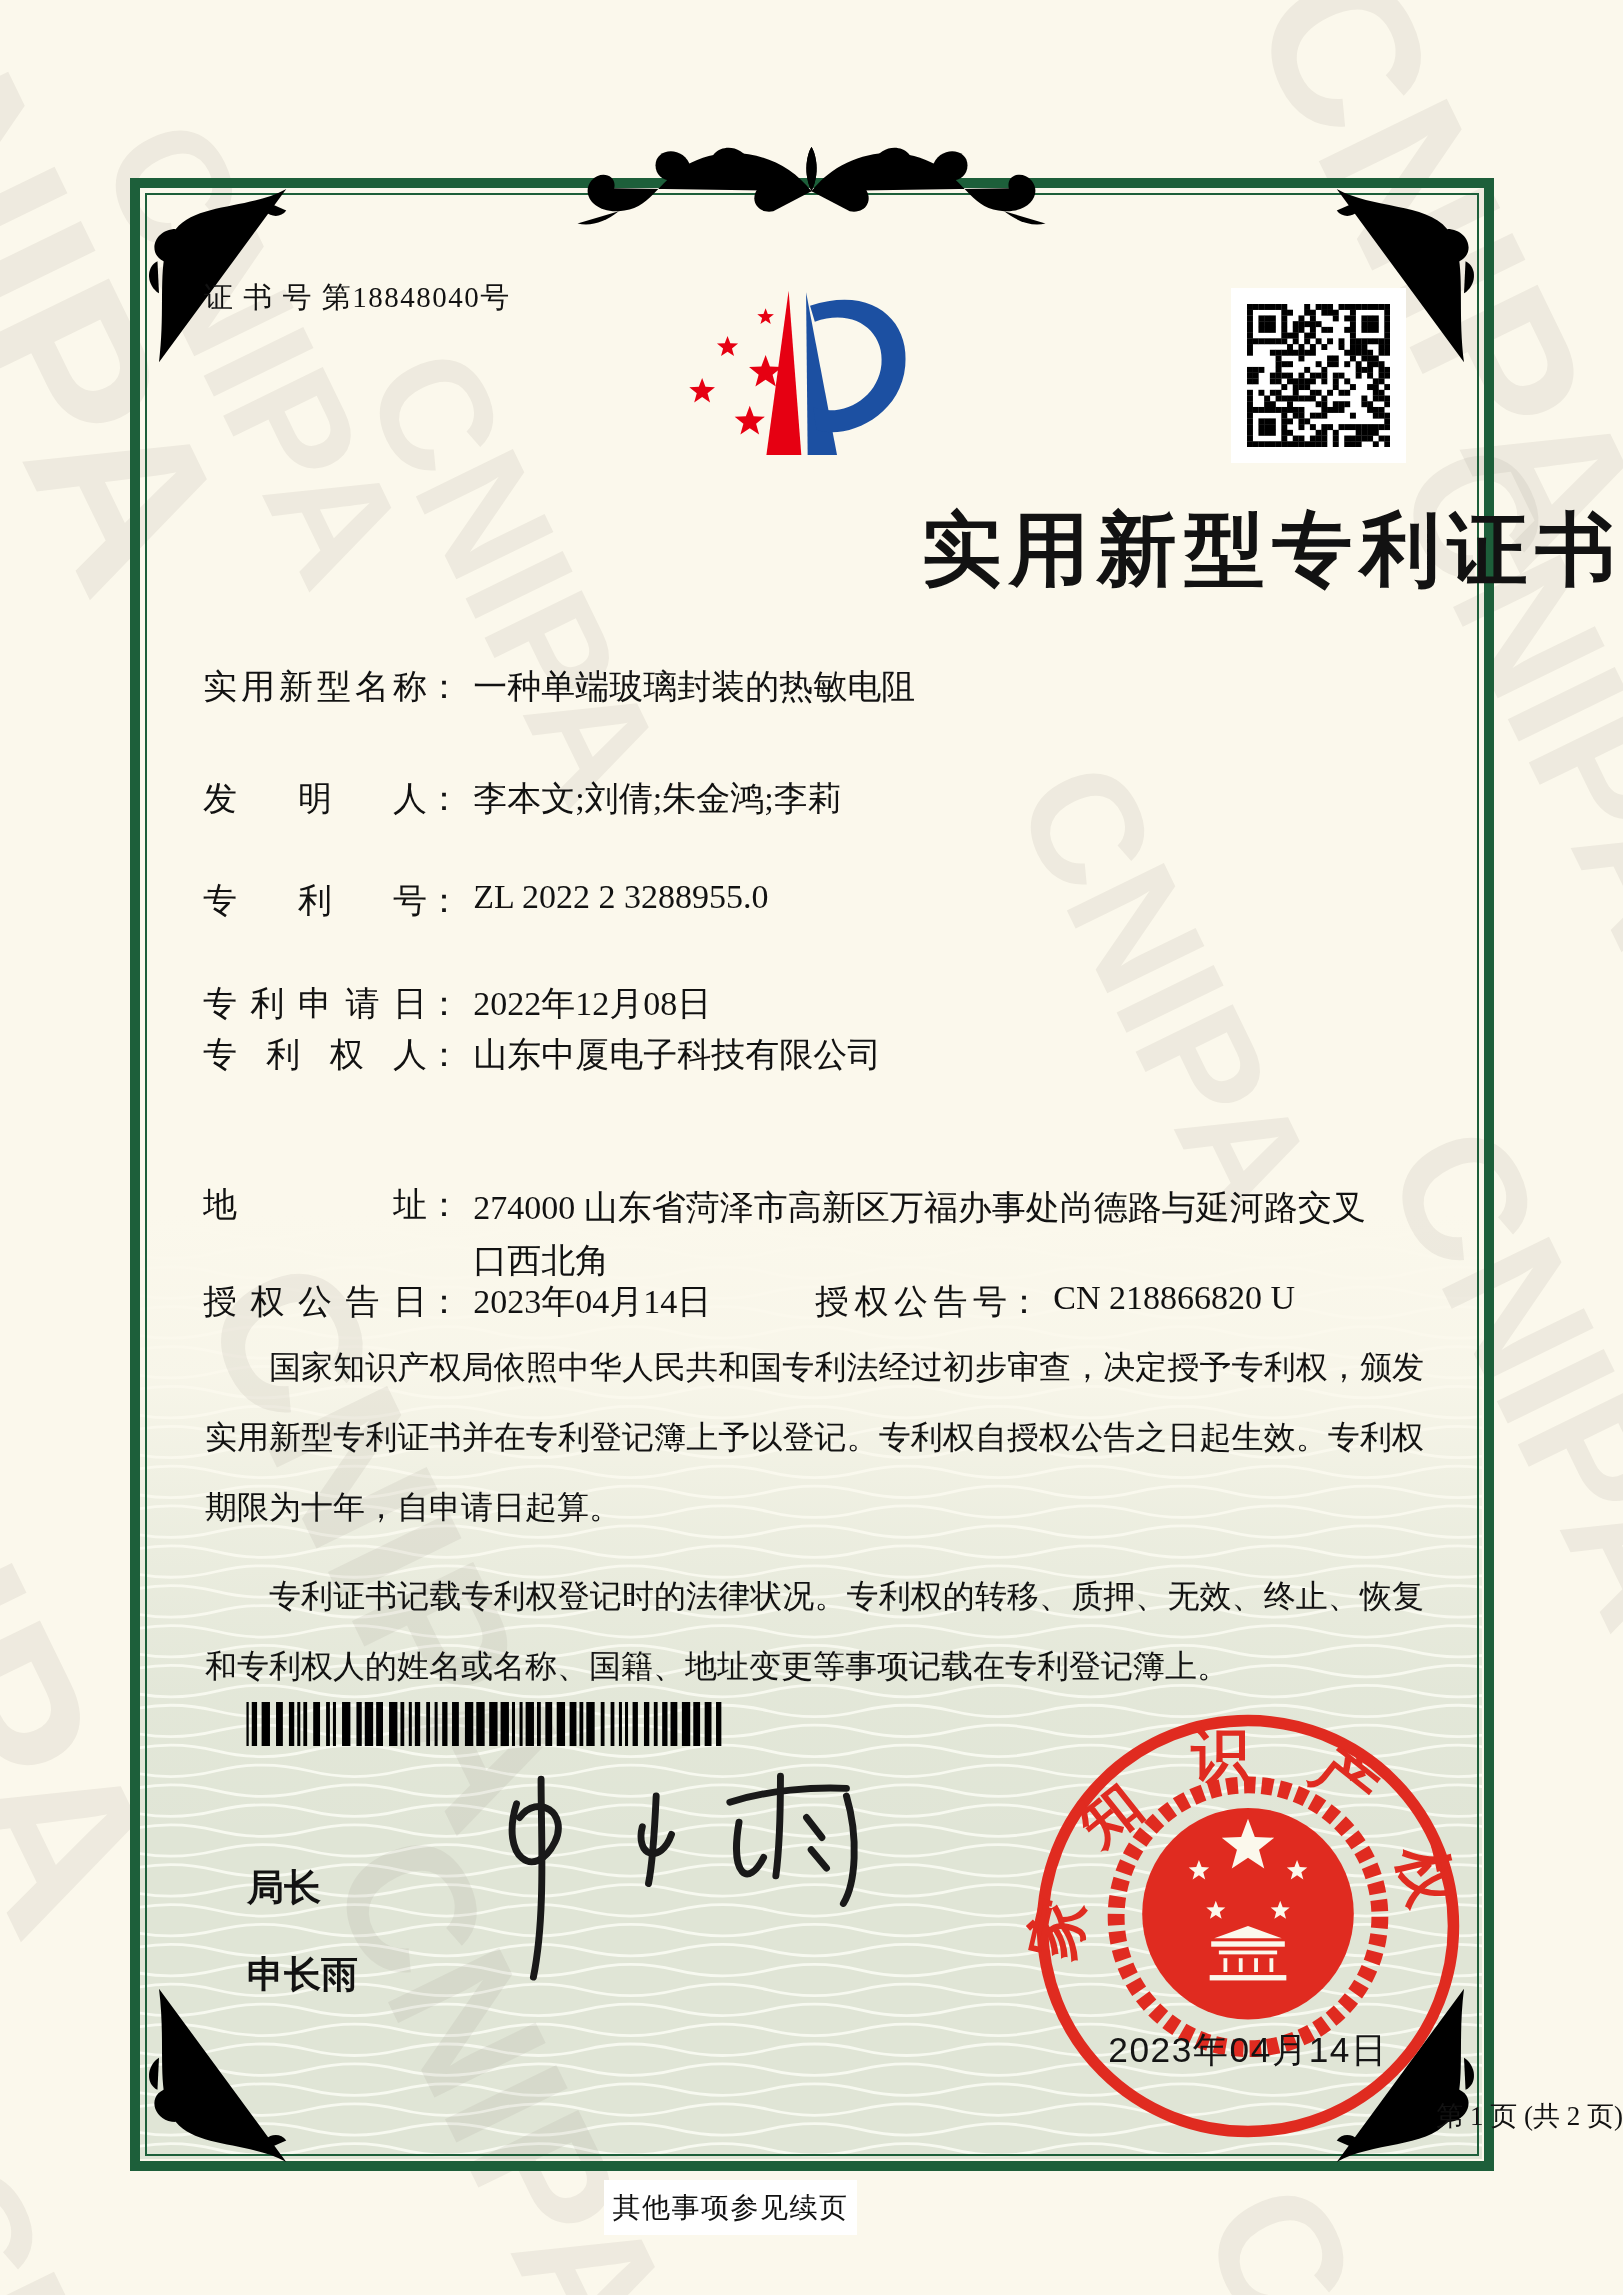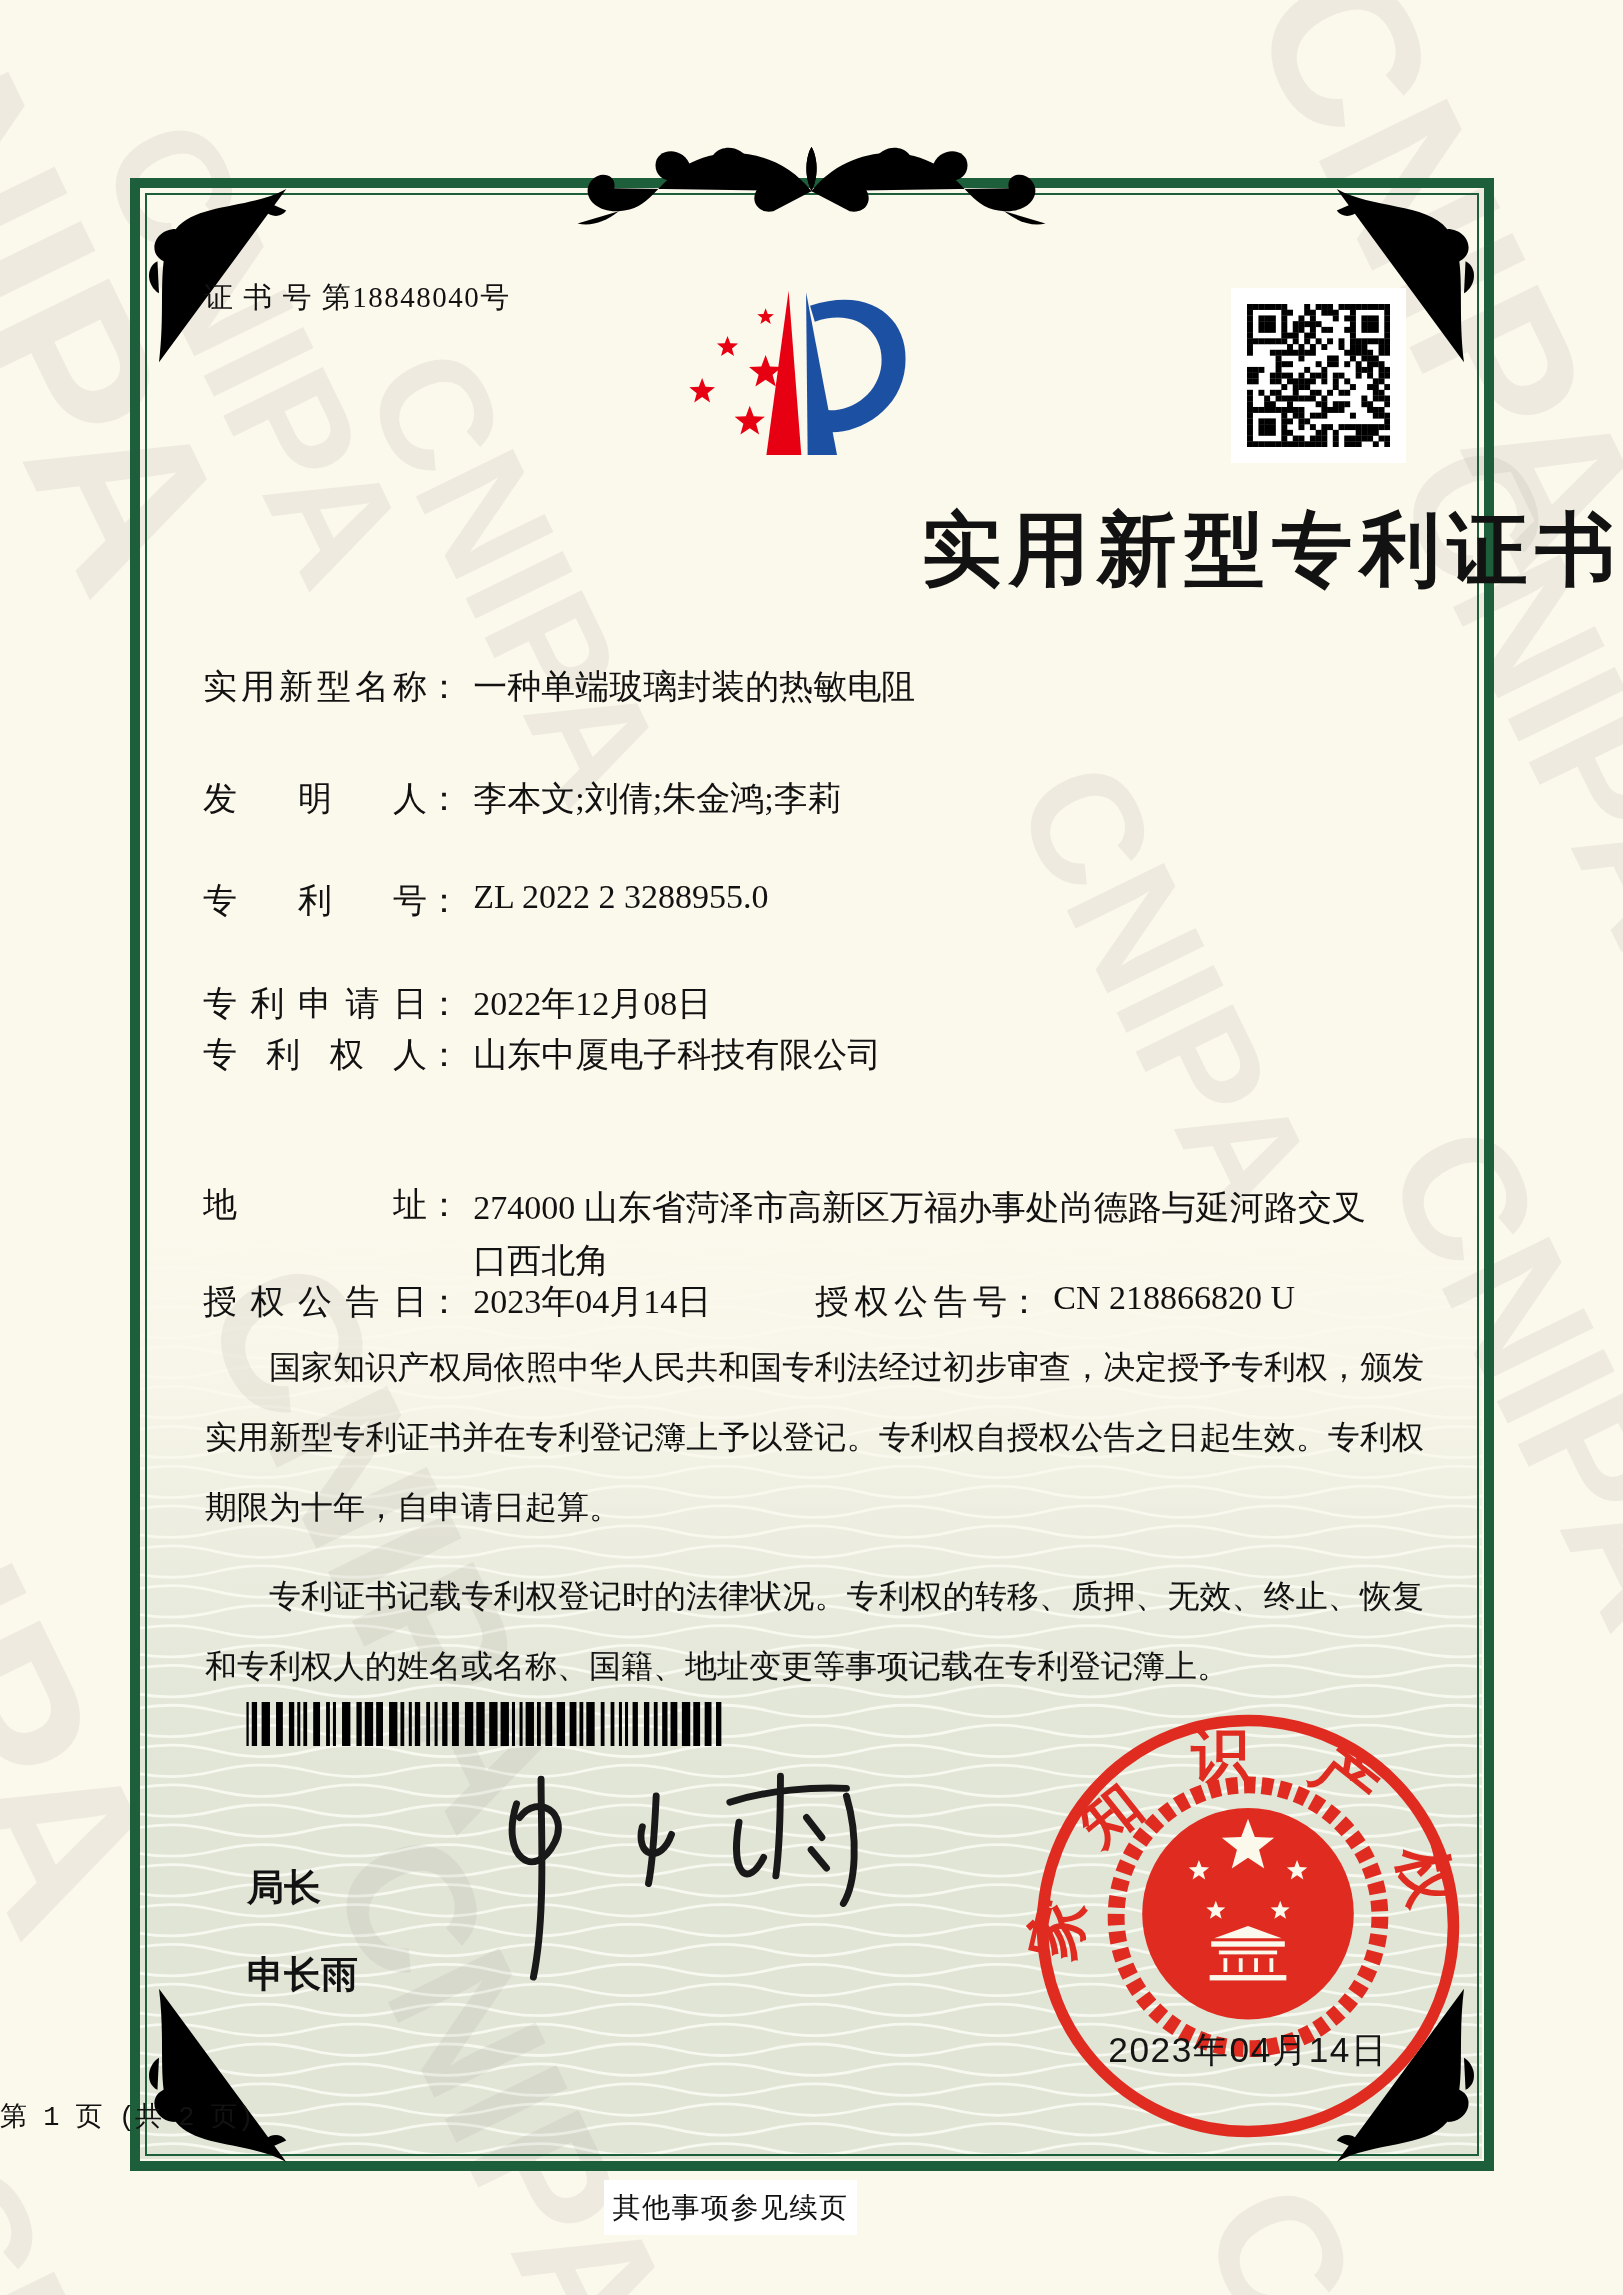--- a/index.html
+++ b/index.html
@@ -44,21 +44,21 @@
   .pair2{position:absolute;left:612px;top:0;}
   .pair2 .lbl{width:192px;}
   .paras{position:absolute;left:205px;top:1333px;width:1219px;font-size:32px;line-height:2.18;text-align:justify;}
   .paras p{margin:0 0 20px 0;text-indent:2em;}
   .barcode{position:absolute;left:244px;top:1702px;}
   .director-title{position:absolute;left:247px;top:1863px;font-family:"Liberation Sans","DejaVu Sans",sans-serif;font-weight:bold;font-size:37px;}
   .director-name{position:absolute;left:247px;top:1950px;font-family:"Liberation Sans","DejaVu Sans",sans-serif;font-weight:bold;font-size:37px;}
   .sig{position:absolute;left:426px;top:1753px;}
   .sig path{stroke:#191919;stroke-width:9;fill:none;stroke-linecap:round;stroke-linejoin:round;}
   .seal{position:absolute;left:1018px;top:1696px;z-index:7;}
-  .page-num{position:absolute;left:0;width:100%;top:2098px;text-align:left;font-size:27px;z-index:6;font-family:Liberation Mono, monospace;}
+  .page-num{position:absolute;left:0;width:100%;top:2098px;text-align:right;font-size:27px;z-index:6;}
   .cont-note{position:absolute;left:604px;top:2180px;width:253px;height:55px;background:#fff;z-index:6;
     display:flex;align-items:center;justify-content:center;font-size:28px;letter-spacing:1.5px;}
 </style>
 </head>
 <body>
 
 <div class="page">
 
   <svg width="0" height="0" style="position:absolute">
     <defs>

